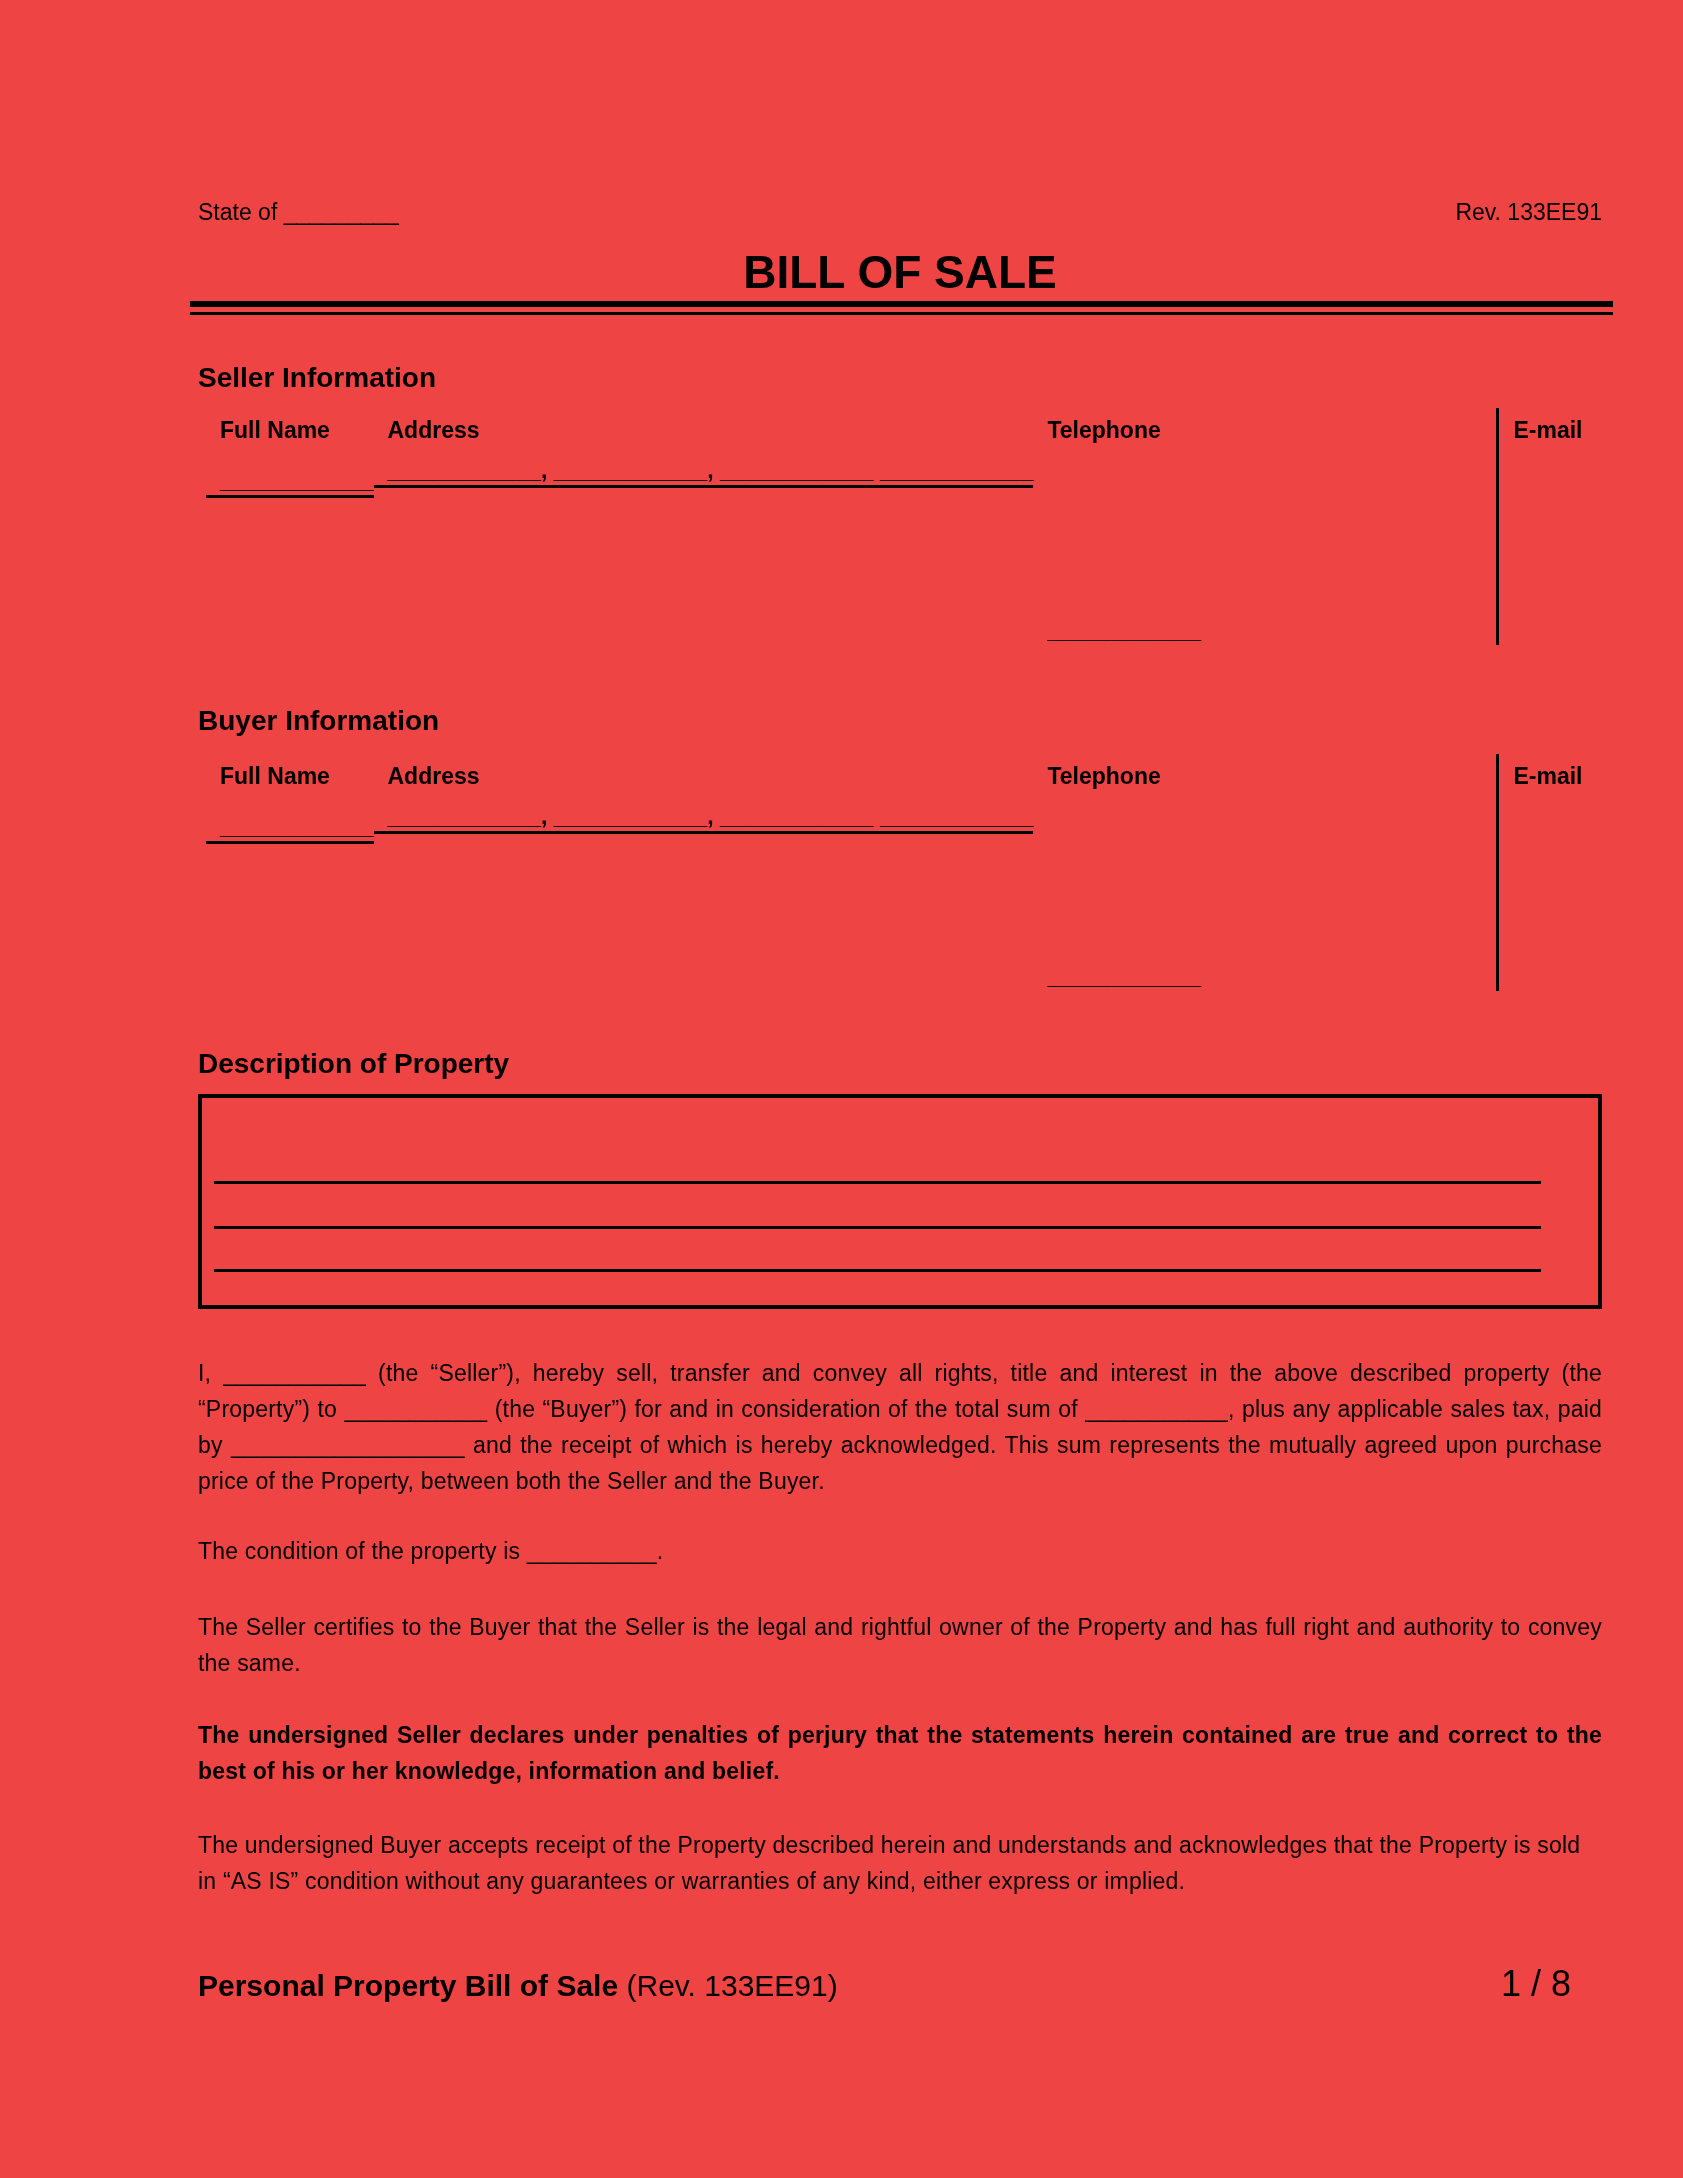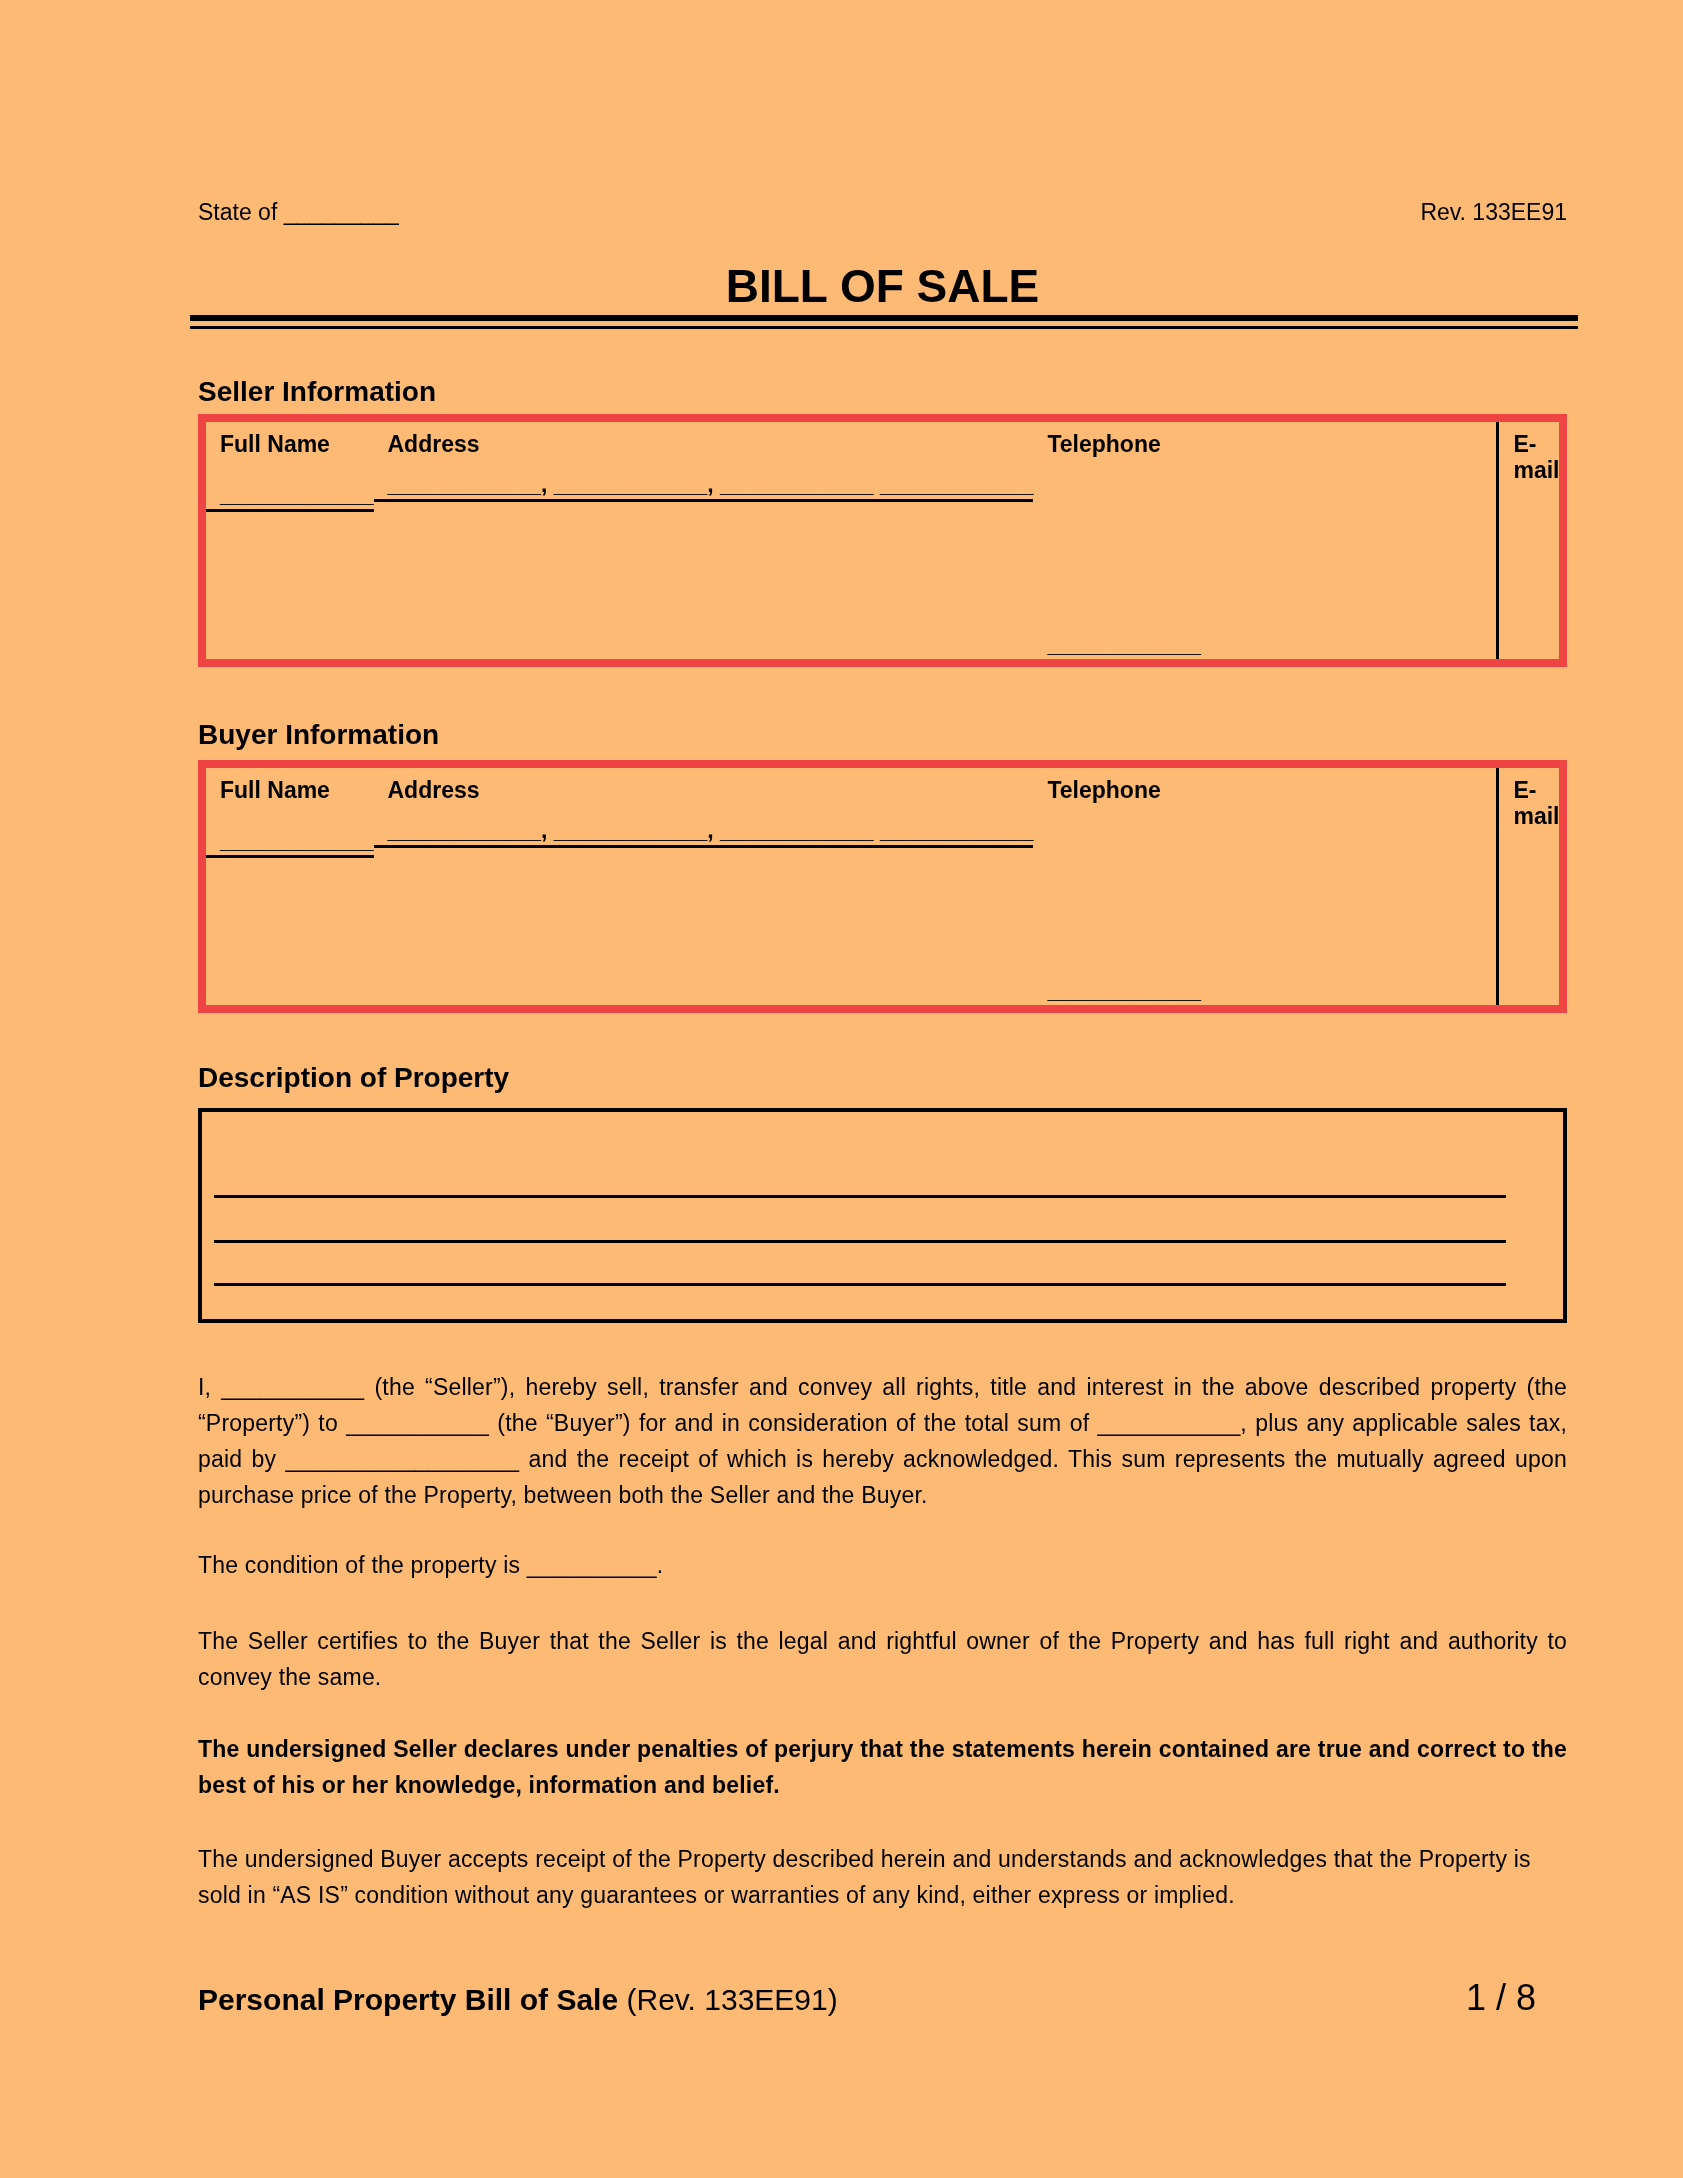--- a/index.html
+++ b/index.html
@@ -2,35 +2,35 @@
 <html><head>
 <meta charset="utf-8">
 <style>
   * { margin: 0; padding: 0; box-sizing: border-box; }
   html, body { background: #e8e8e8; }
   .page {
     position: relative;
     width: 1683px;
     height: 2178px;
     margin: 0 auto;
-    background: #fdba74;
+    background: #ef4444;
     color: #000000;
     font-family: "Liberation Sans", "DejaVu Sans", sans-serif;
-    padding: 198px 116px 0 198px;
+    padding: 198px 81px 0 198px;
     overflow: hidden;
   }
   .top-row {
     display: flex;
     justify-content: space-between;
     align-items: baseline;
     font-size: 23px;
     line-height: 28px;
   }
   .title {
-    margin-top: 34px;
+    margin-top: 20px;
     text-align: center;
     font-size: 46px;
     line-height: 53px;
     font-weight: bold;
   }
   .double-rule { margin-top: 2px; margin-left: -8px; margin-right: -11px; }
   .rule-thick { height: 6px; background: #000; }
   .rule-thin  { height: 3px; background: #000; margin-top: 5px; }
 
   .section-heading {

